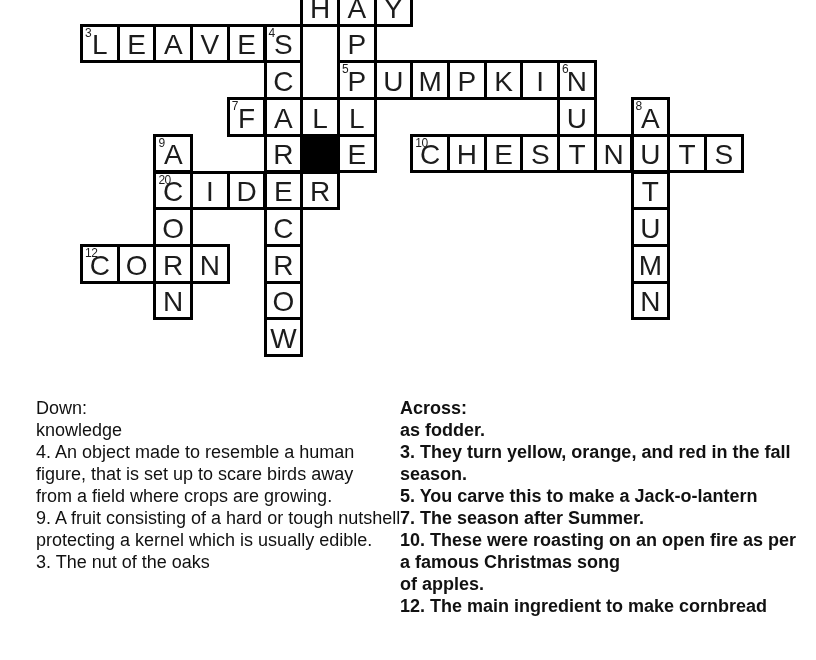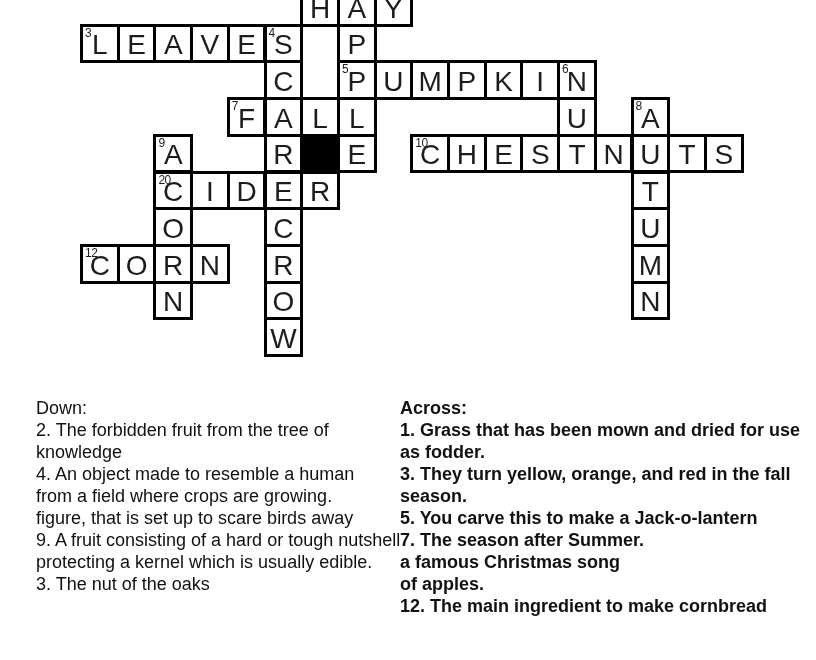--- a/index.html
+++ b/index.html
@@ -236,34 +236,33 @@
     <div class="cell" style="left: 630.5px; top: 280.6px;">
       <span class="lt">N</span>
     </div>
     <div class="cell" style="left: 263.5px; top: 317.3px;">
       <span class="lt">W</span>
     </div>
   </div>
 
 <div id="down-col" class="clue-col">
   <div class="clue-line">Down:</div>
-<div class="clue-line">2. The forbidden fruit from the tree of</div>
     <div class="clue-line">knowledge</div>
     <div class="clue-line">4. An object made to resemble a human</div>
+    <div class="clue-line">figure, that is set up to scare birds away</div>
     <div class="clue-line">from a field where crops are growing.</div>
-    <div class="clue-line">figure, that is set up to scare birds away</div>
     <div class="clue-line">9. A fruit consisting of a hard or tough nutshell</div>
     <div class="clue-line">protecting a kernel which is usually edible.</div>
     <div class="clue-line">3. The nut of the oaks</div>
   </div>
 
 <div id="across-col" class="clue-col">
   <div class="clue-line">Across:</div>
-<div class="clue-line">1. Grass that has been mown and dried for use</div>
     <div class="clue-line">as fodder.</div>
     <div class="clue-line">3. They turn yellow, orange, and red in the fall</div>
     <div class="clue-line">season.</div>
     <div class="clue-line">5. You carve this to make a Jack-o-lantern</div>
     <div class="clue-line">7. The season after Summer.</div>
+    <div class="clue-line">10. These were roasting on an open fire as per</div>
     <div class="clue-line">a famous Christmas song</div>
     <div class="clue-line">of apples.</div>
     <div class="clue-line">12. The main ingredient to make cornbread</div>
   </div>
 
 </body></html>

